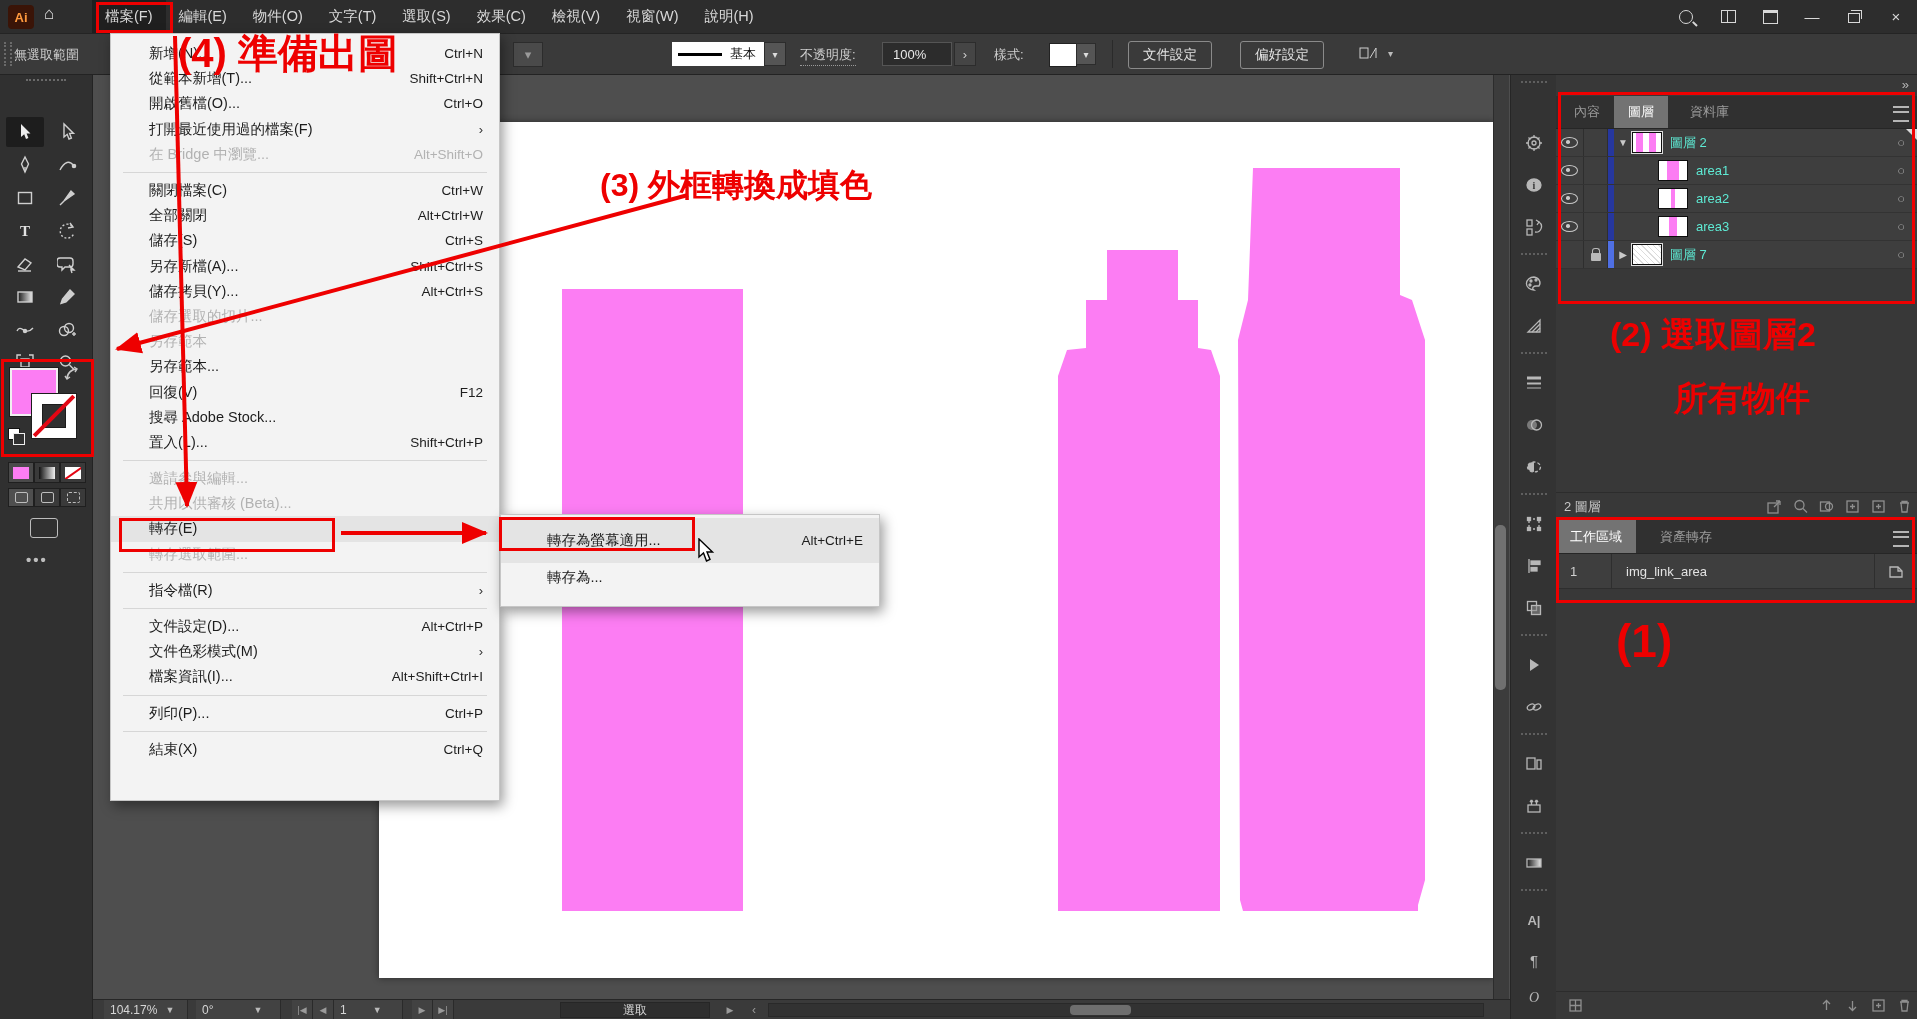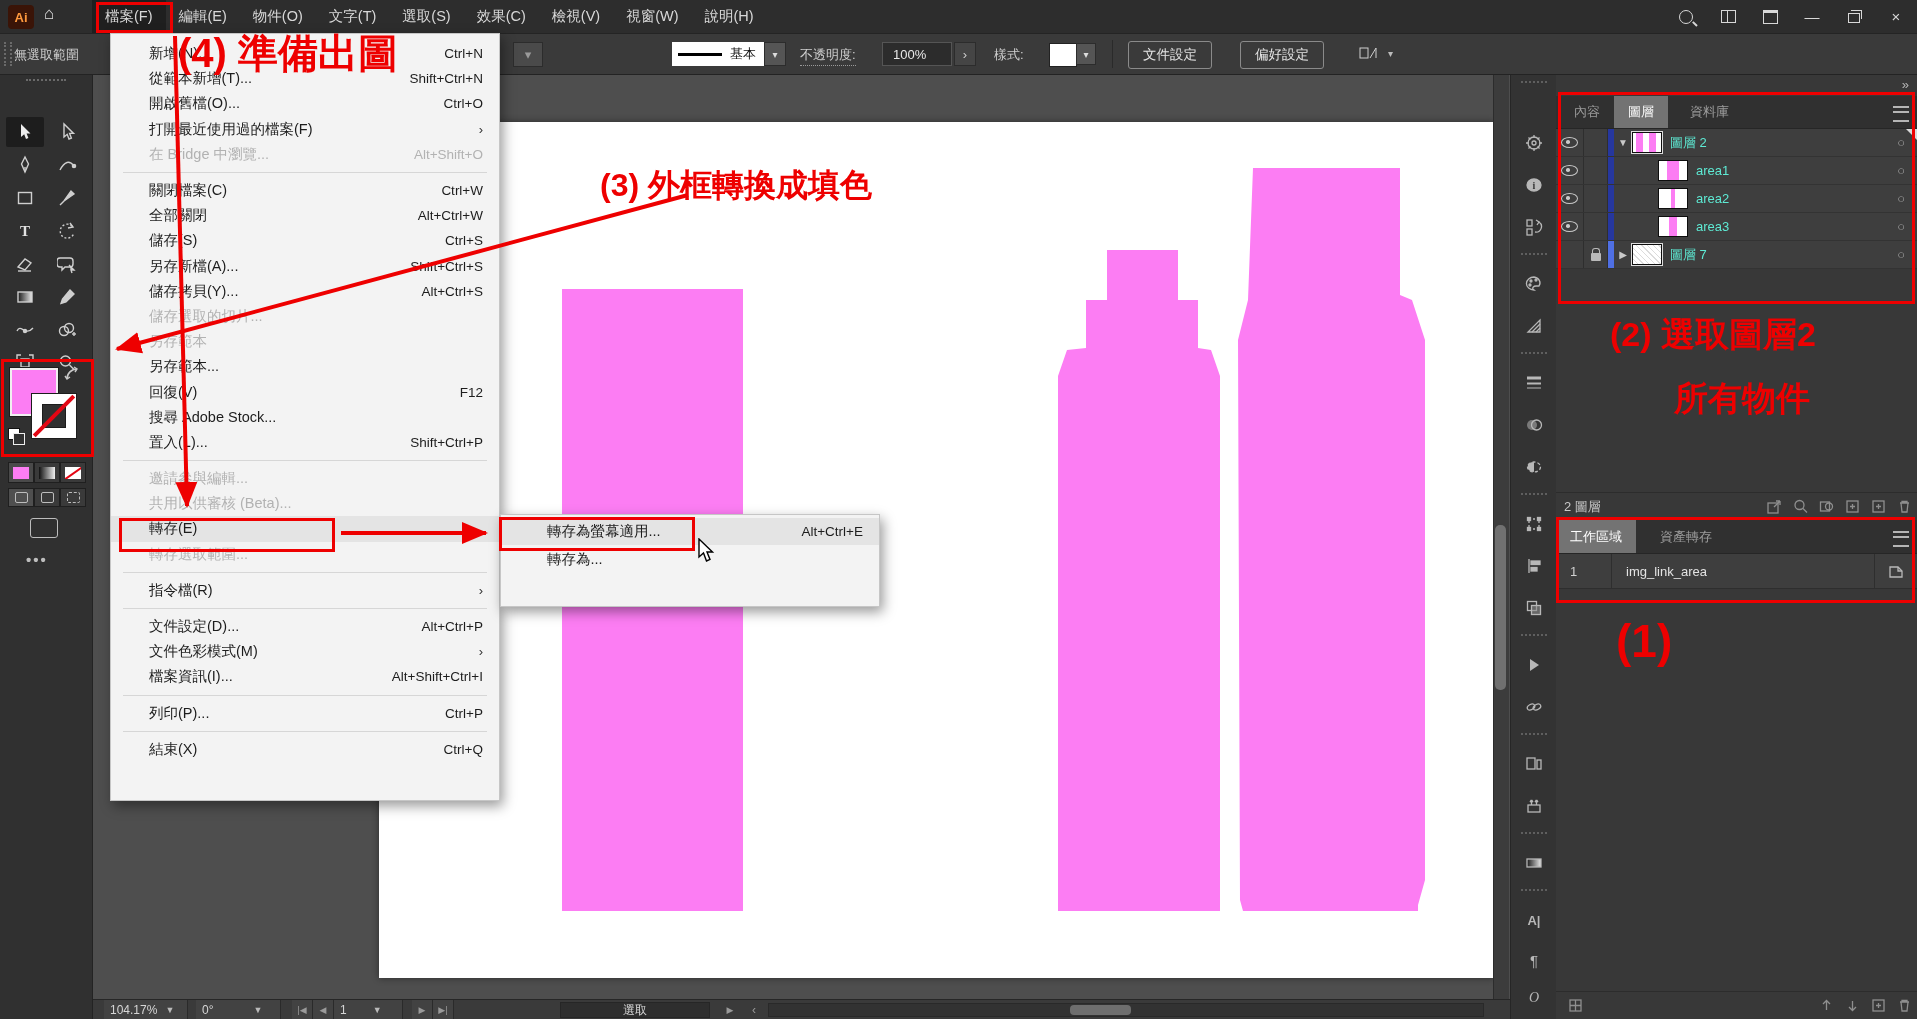--- a/index.html
+++ b/index.html
@@ -758,21 +758,21 @@
     </div>
   <div class="msep"></div>
   <div class="mi">
       <span>結束(X)</span>
       <span class="sc">Ctrl+Q</span>
     </div>
 </div>
 
 
 <div id="submenu" class="menupanel abs">
-  <div class="mi hl" style="height:27px">
+  <div class="mi hl" style="height:45px">
       <span>轉存為螢幕適用...</span>
       <span class="sc">Alt+Ctrl+E</span>
     </div>
   <div class="mi" style="height:29px">
       <span>轉存為...</span>
     </div>
 </div>
 
 
 <svg id="cursor" class="abs" style="left:697px;top:538px" width="24" height="26">

